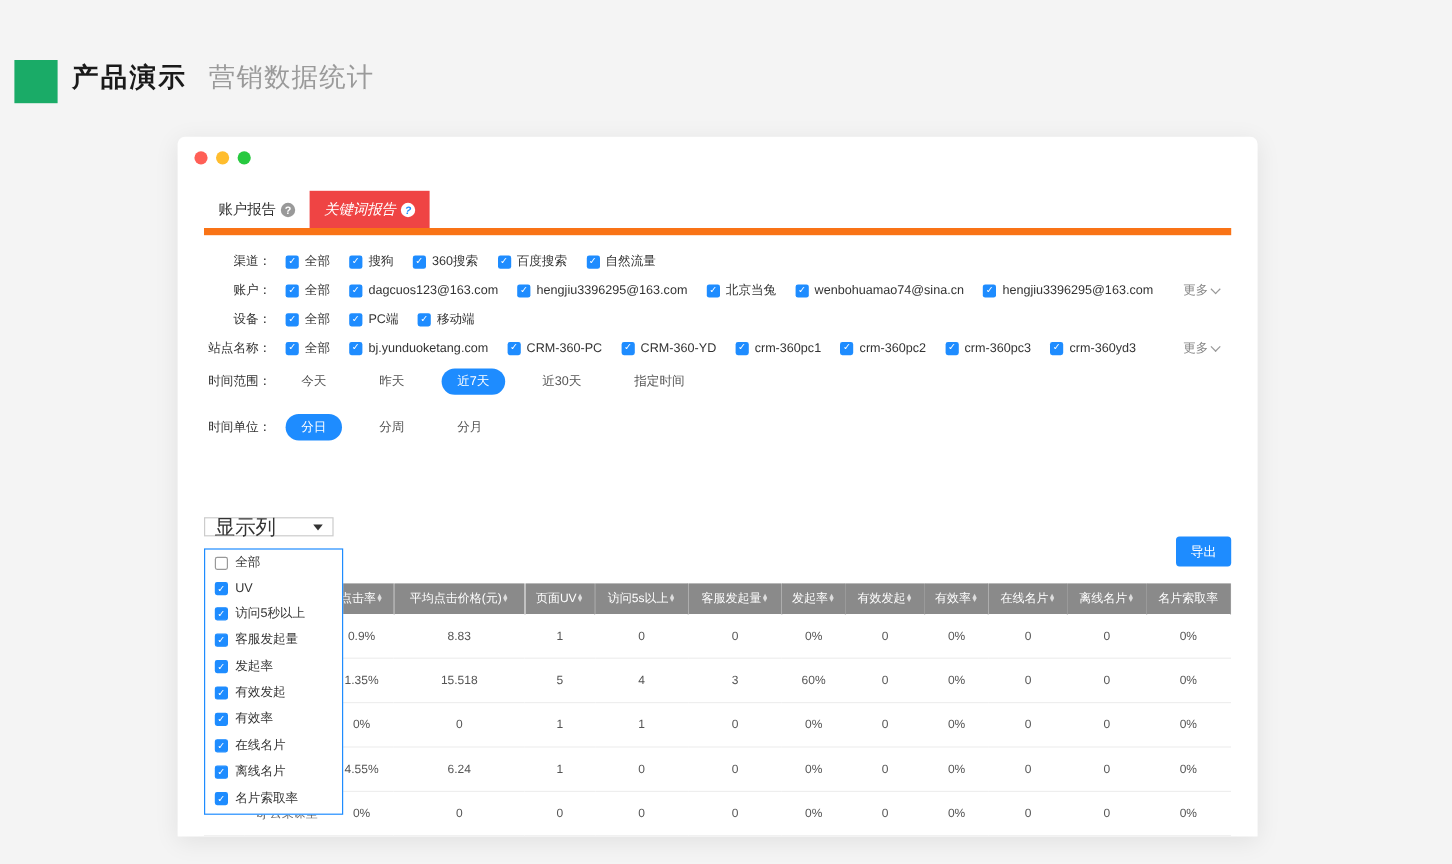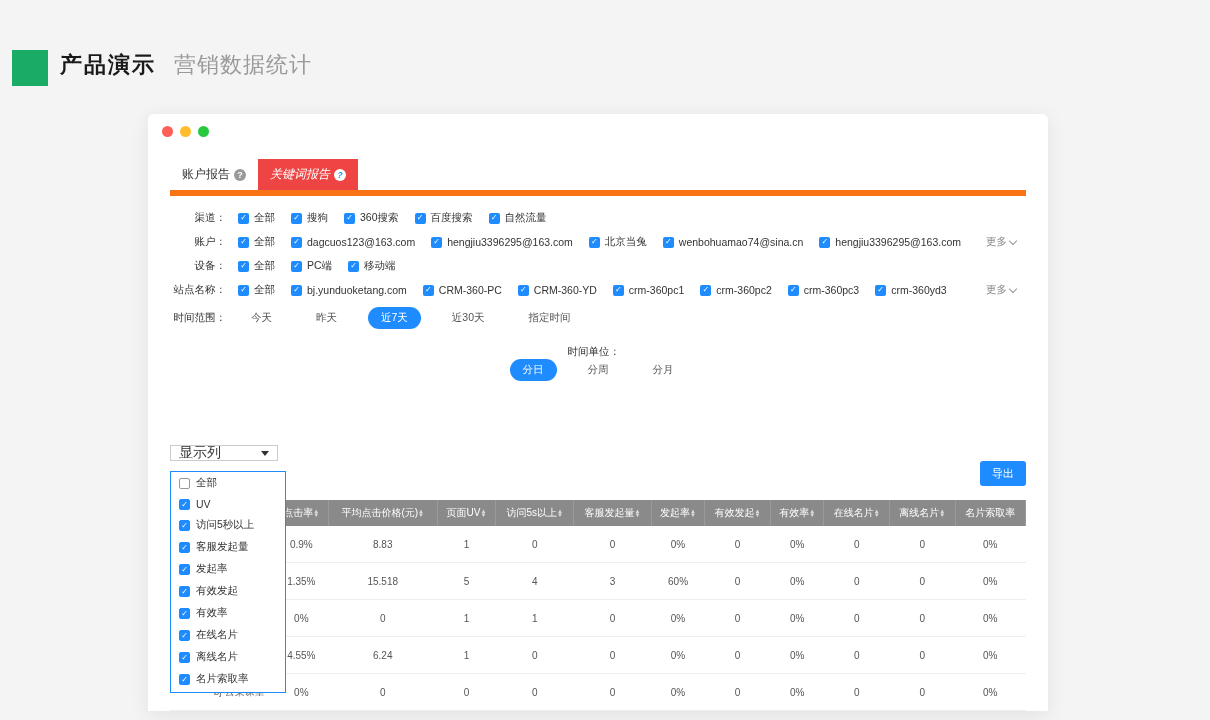--- a/index.html
+++ b/index.html
@@ -25,21 +25,21 @@
 .filter-label { width: 56px; text-align: right; color: #333; margin-right: 12px; flex-shrink: 0; }
 .filter-opts { display: flex; flex-wrap: wrap; gap: 16px; align-items: center; flex: 1; }
 .chkopt { display: flex; align-items: center; gap: 5px; cursor: pointer; }
 .chk { width: 11px; height: 11px; border-radius: 2px; background: #1e8cff; display: inline-flex; align-items: center; justify-content: center; color: #fff; font-size: 8px; line-height: 1; }
 .more { color: #888; font-size: 10.5px; cursor: pointer; margin-left: auto; padding-right: 10px; display: flex; align-items: center; gap: 3px; }
 .pill-row { display: flex; gap: 18px; align-items: center; }
 .pill-opt { padding: 4px 13px; border-radius: 11px; cursor: pointer; color: #555; }
 .pill-opt.active { background: #1e8cff; color: #fff; }
 .action-bar { display: flex; justify-content: space-between; align-items: center; margin-top: 28px; position: relative; }
 .dropdown-box { position: relative; }
-.dropdown-btn { width: 108px; height: 16px; border: 1px solid #ccc; display: flex; align-items: center; justify-content: space-between; padding: 0 8px; font-size: 14px; cursor: pointer; background: #fff; }
+.dropdown-btn { width: 108px; height: 16px; border: 1px solid #ccc; display: flex; align-items: center; justify-content: space-between; padding: 0 8px; font-size: 17px; cursor: pointer; background: #fff; }
 .caret { width: 0; height: 0; border-left: 4px solid transparent; border-right: 4px solid transparent; border-top: 5px solid #333; }
 .dropdown-list { position: absolute; top: 26px; left: 0; width: 116px; border: 1px solid #1e8cff; background: #fff; z-index: 10; max-height: 222px; overflow: hidden; }
 .dd-item { display: flex; align-items: center; gap: 6px; padding: 4px 8px; font-size: 10.5px; cursor: pointer; }
 .dd-chk { width: 11px; height: 11px; border: 1px solid #999; border-radius: 2px; display: inline-flex; align-items: center; justify-content: center; font-size: 8px; color: #fff; }
 .dd-chk.on { background: #1e8cff; border-color: #1e8cff; }
 .export-btn { background: #1e8cff; color: #fff; padding: 5px 12px; font-size: 11px; border-radius: 3px; cursor: pointer; margin-top: 41px; }
 .table-wrap { margin-top: 14px; overflow: hidden; }
 .tbl { width: 100%; border-collapse: collapse; font-size: 10px; }
 .tbl th { background: #8a8a8a; color: #fff; font-weight: 400; padding: 6px 4px; border-right: 1px solid #9a9a9a; position: relative; }
 .sort-arrows { display: inline-flex; flex-direction: column; line-height: 4px; font-size: 6px; color: #ddd; vertical-align: middle; }
@@ -202,21 +202,21 @@
           <div class="filter-label">时间范围：</div>
           <div class="pill-row">
             <span class="pill-opt">今天</span>
             <span class="pill-opt">昨天</span>
             <span class="pill-opt active">近7天</span>
             <span class="pill-opt">近30天</span>
             <span class="pill-opt">指定时间</span>
           </div>
         </div>
 
-        <div class="filter-row" style="margin-top:6px;flex-direction:column;">
+        <div class="filter-row" style="margin-top:6px;">
           <div class="filter-label">时间单位：</div>
           <div class="pill-row">
             <span class="pill-opt active">分日</span>
             <span class="pill-opt">分周</span>
             <span class="pill-opt">分月</span>
           </div>
         </div>
       </div>
 
       <div class="action-bar">

